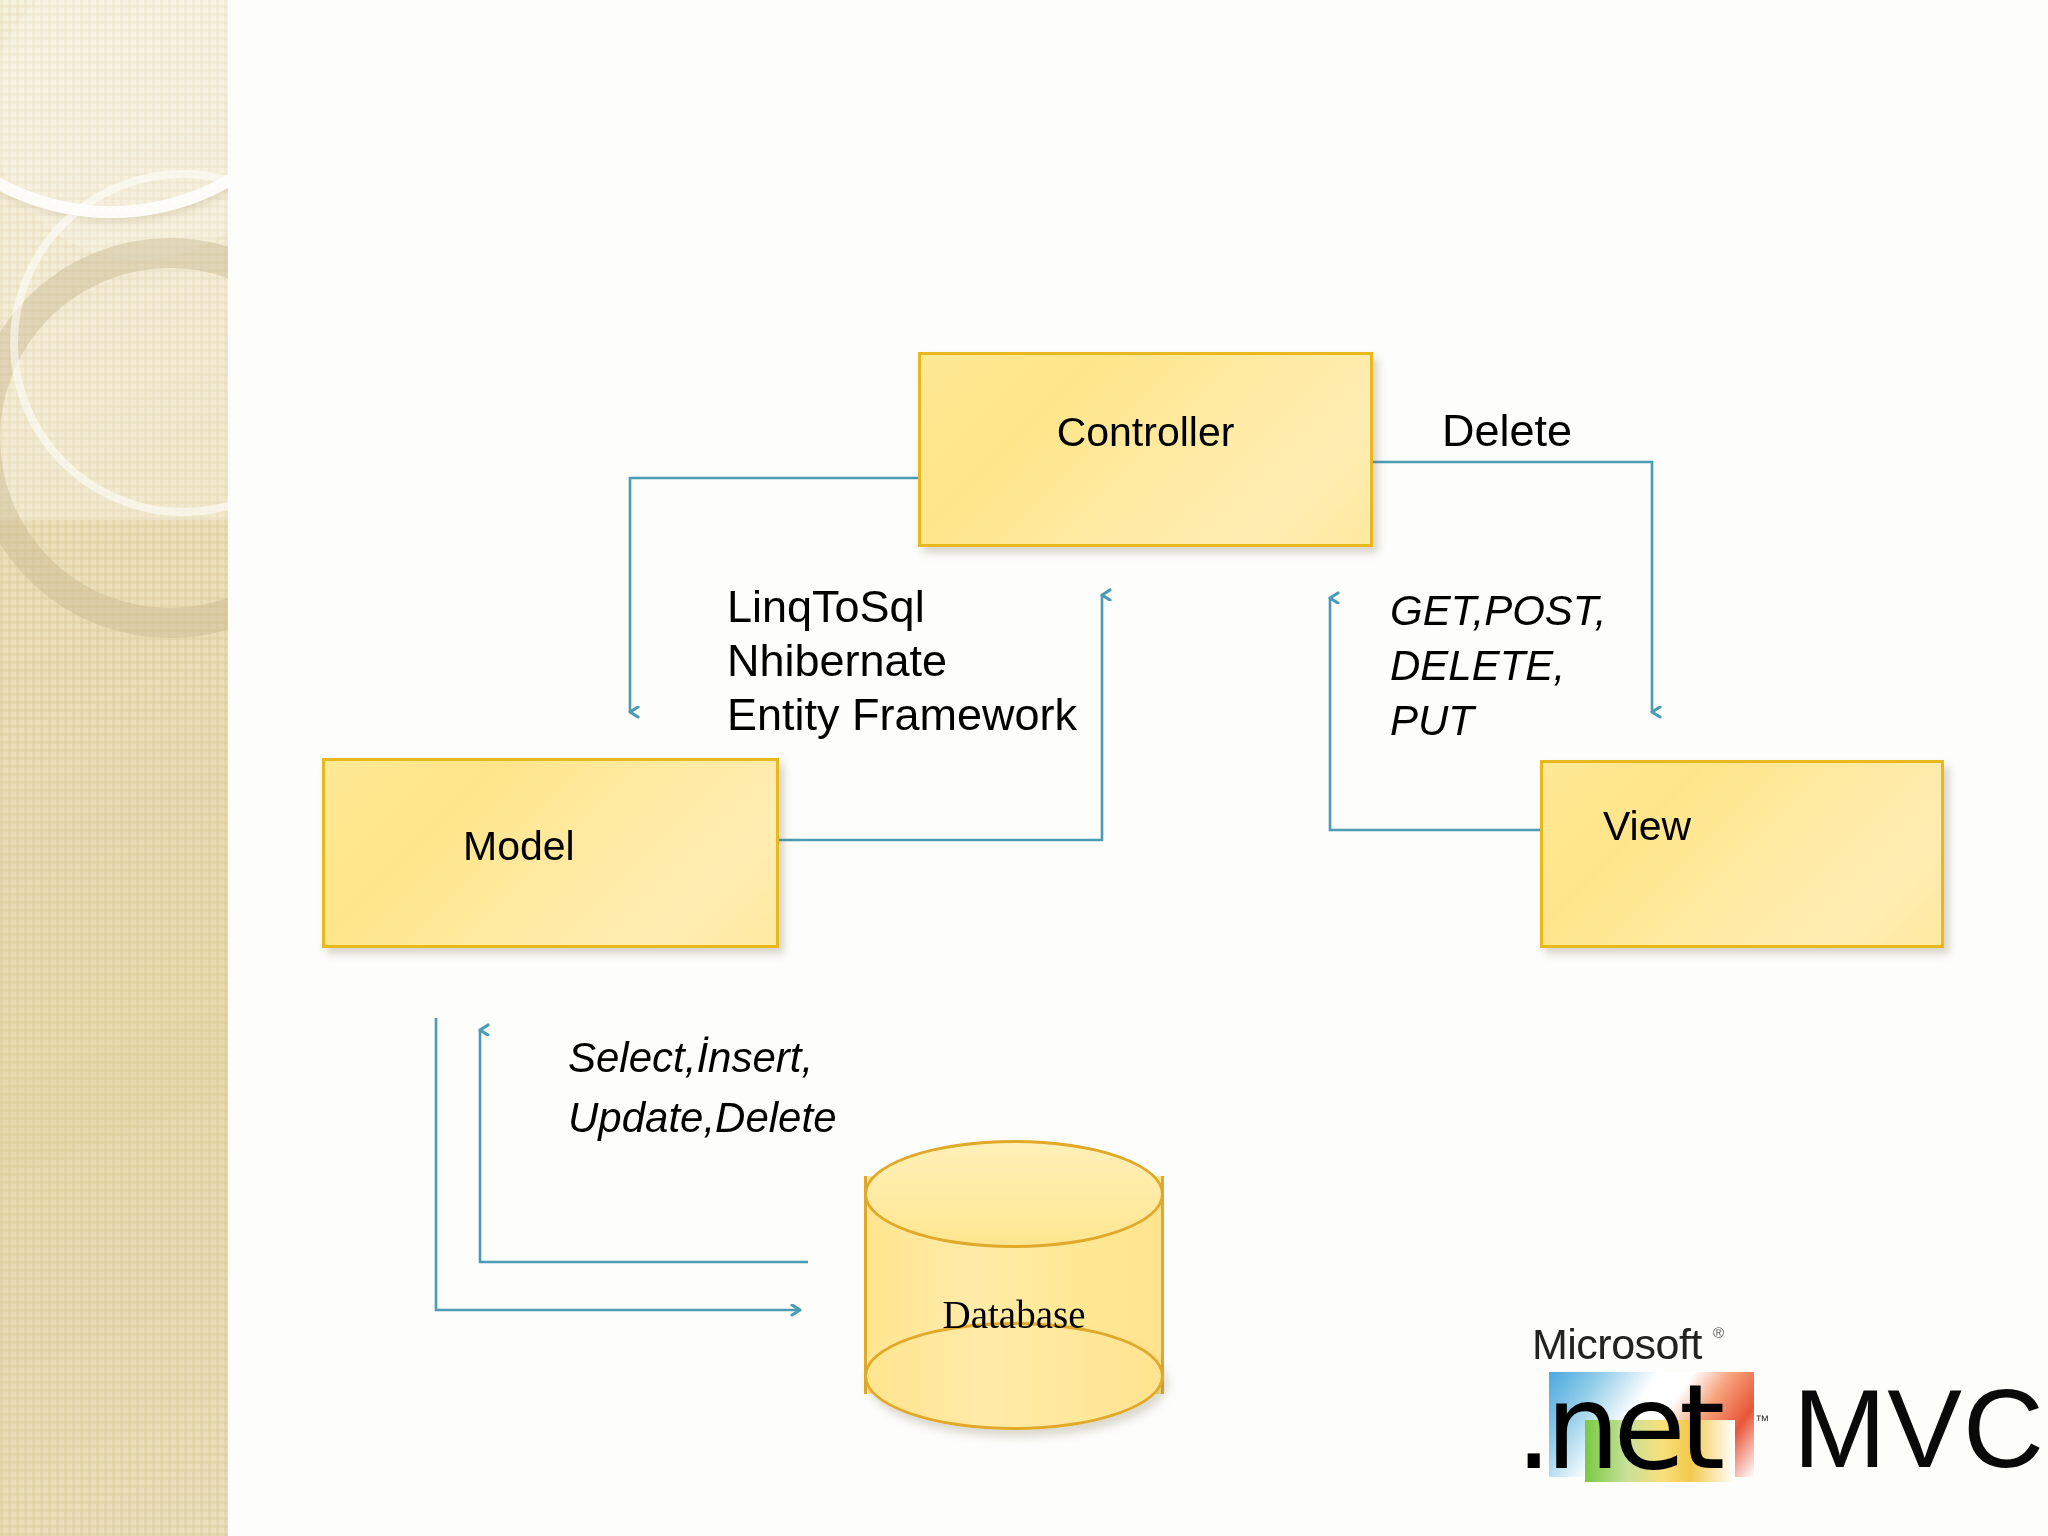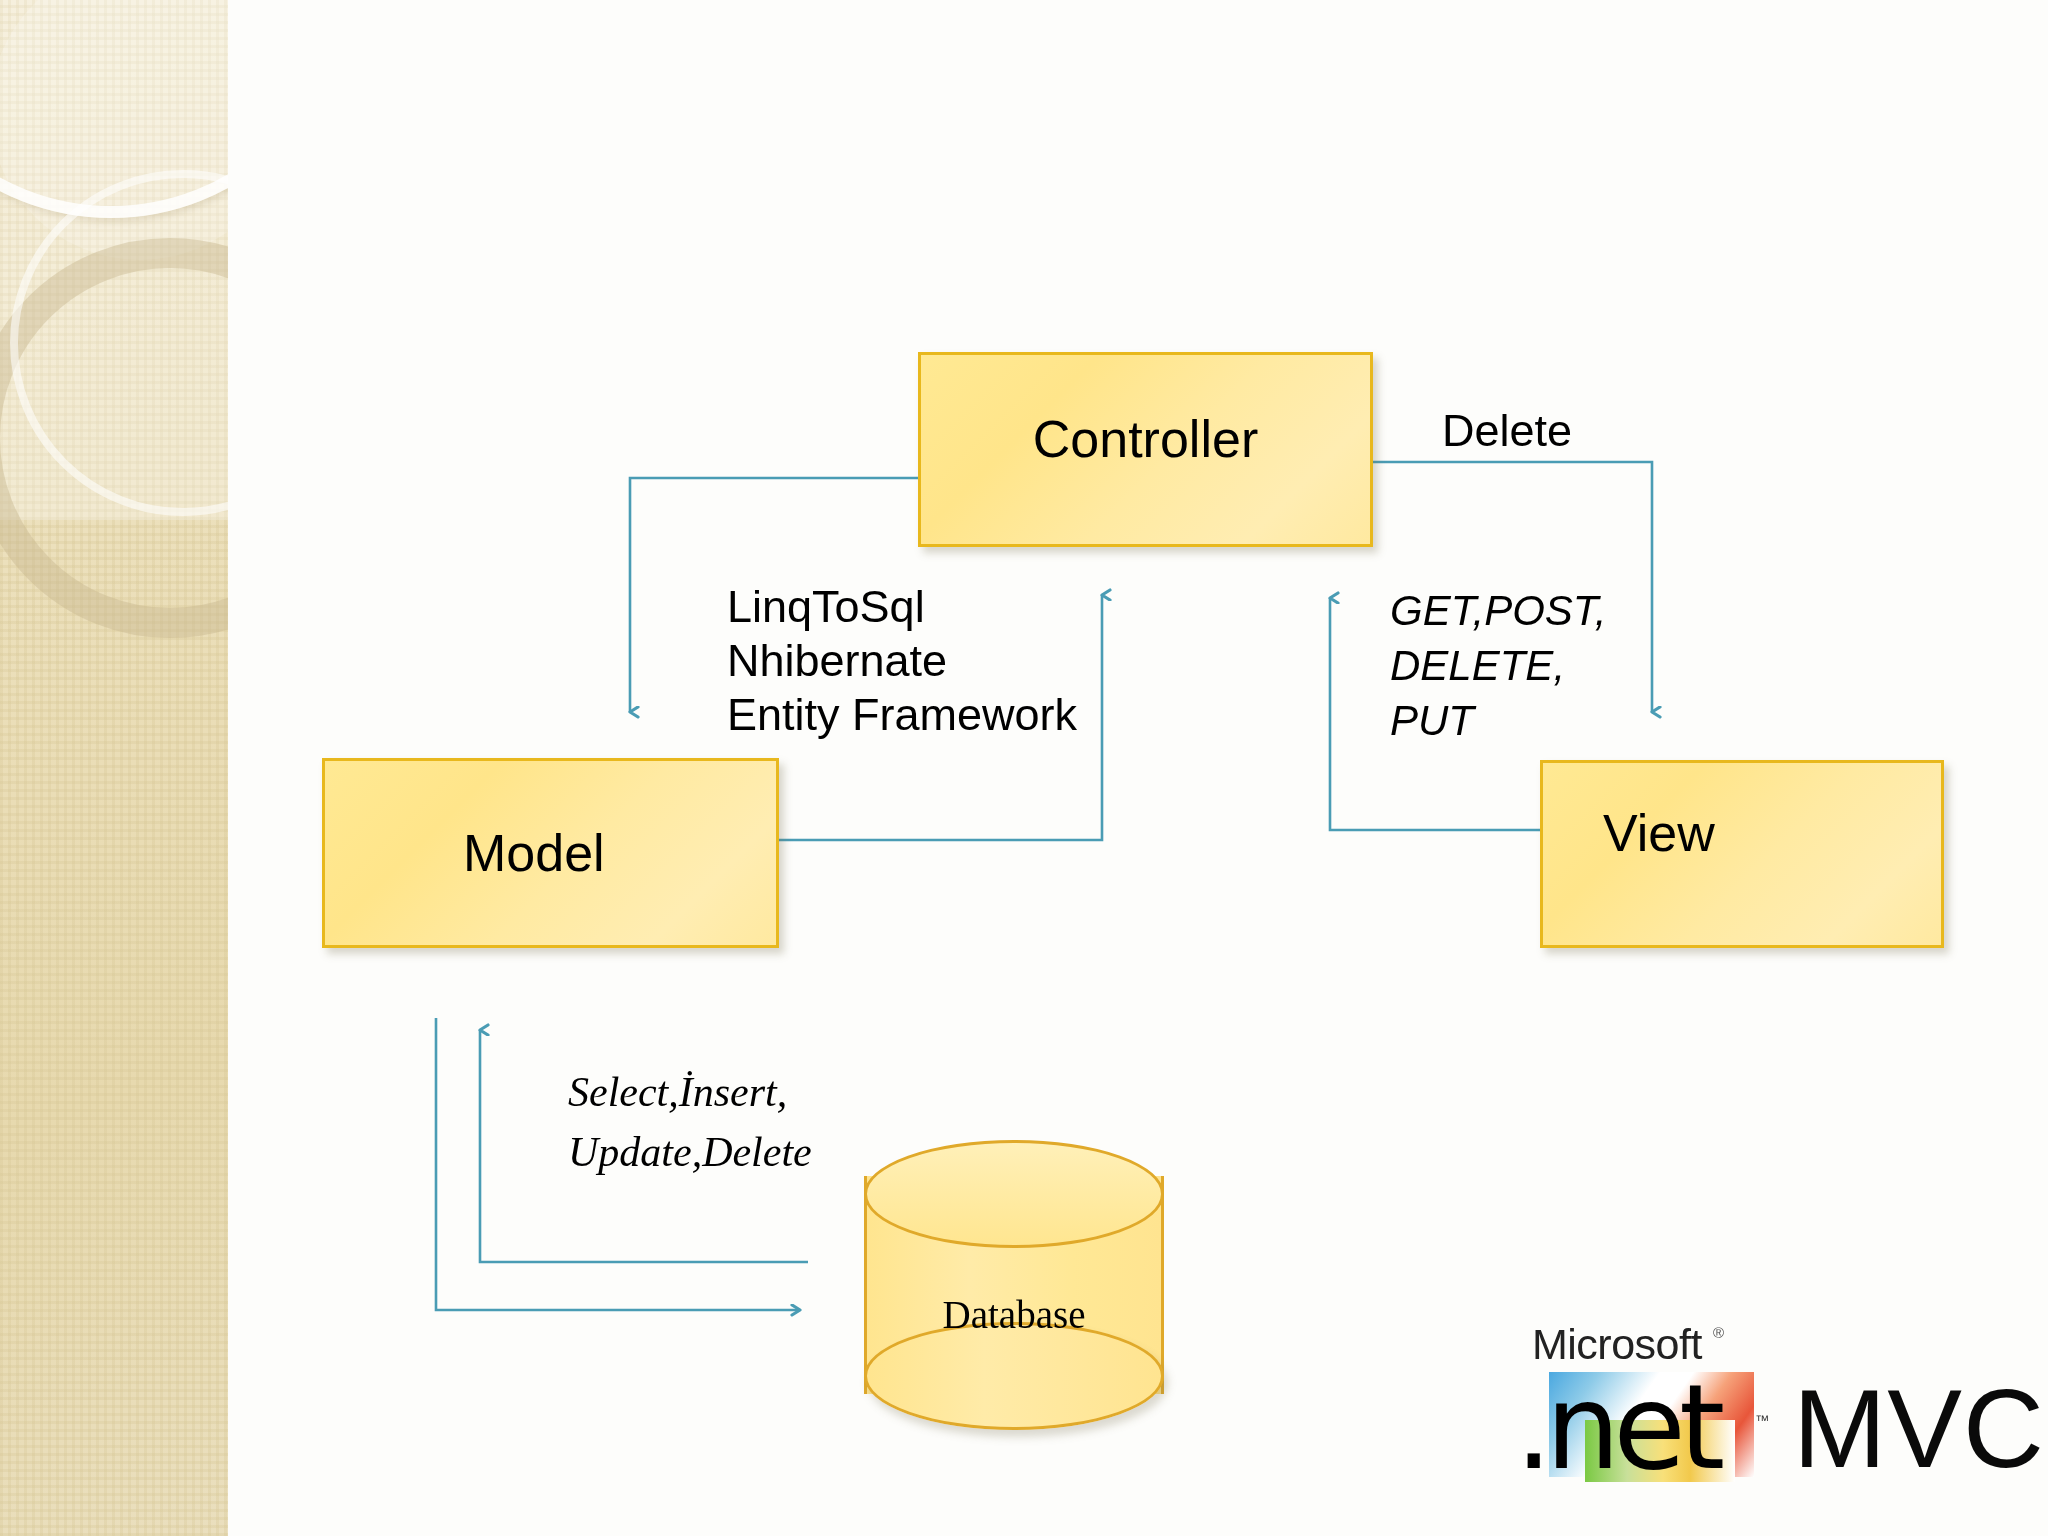--- a/index.html
+++ b/index.html
@@ -91,21 +91,21 @@
   .ybox {
     position: absolute;
     box-sizing: border-box;
     border: 3px solid #e8b81d;
     background: linear-gradient(135deg, #ffe993 0%, #ffe58a 28%, #ffeaa2 55%, #ffedb2 80%, #ffe9a0 100%);
     box-shadow: 5px 6px 8px rgba(120,110,80,0.28);
   }
   .ybox .boxlabel {
     position: absolute;
     color: #000000;
-    font-size: 52px;
+    font-size: 41px;
     font-weight: 400;
     white-space: nowrap;
   }
 
   #box-controller { left: 918px; top: 352px; width: 455px; height: 195px; }
   #box-controller .boxlabel { left: 0; right: 0; top: 54px; text-align: center; }
 
   #box-model { left: 322px; top: 758px; width: 457px; height: 190px; }
   #box-model .boxlabel { left: 138px; top: 62px; }
 
@@ -170,25 +170,25 @@
     left: 1390px; top: 583px;
     font-size: 42px;
     line-height: 55px;
     font-style: italic;
   }
   #annot-render {
     left: 1442px; top: 405px;
     font-size: 45px;
   }
   #annot-crud {
-    left: 568px; top: 1062px;
+    left: 568px; top: 1028px;
     font-size: 42px;
     line-height: 60px;
     font-style: italic;
-    font-family: Liberation Serif, serif;
+    font-family: Liberation Sans, sans-serif;
   }
 
   
   #connectors {
     position: absolute;
     left: 0; top: 0;
     width: 2048px; height: 1536px;
     pointer-events: none;
   }
 

